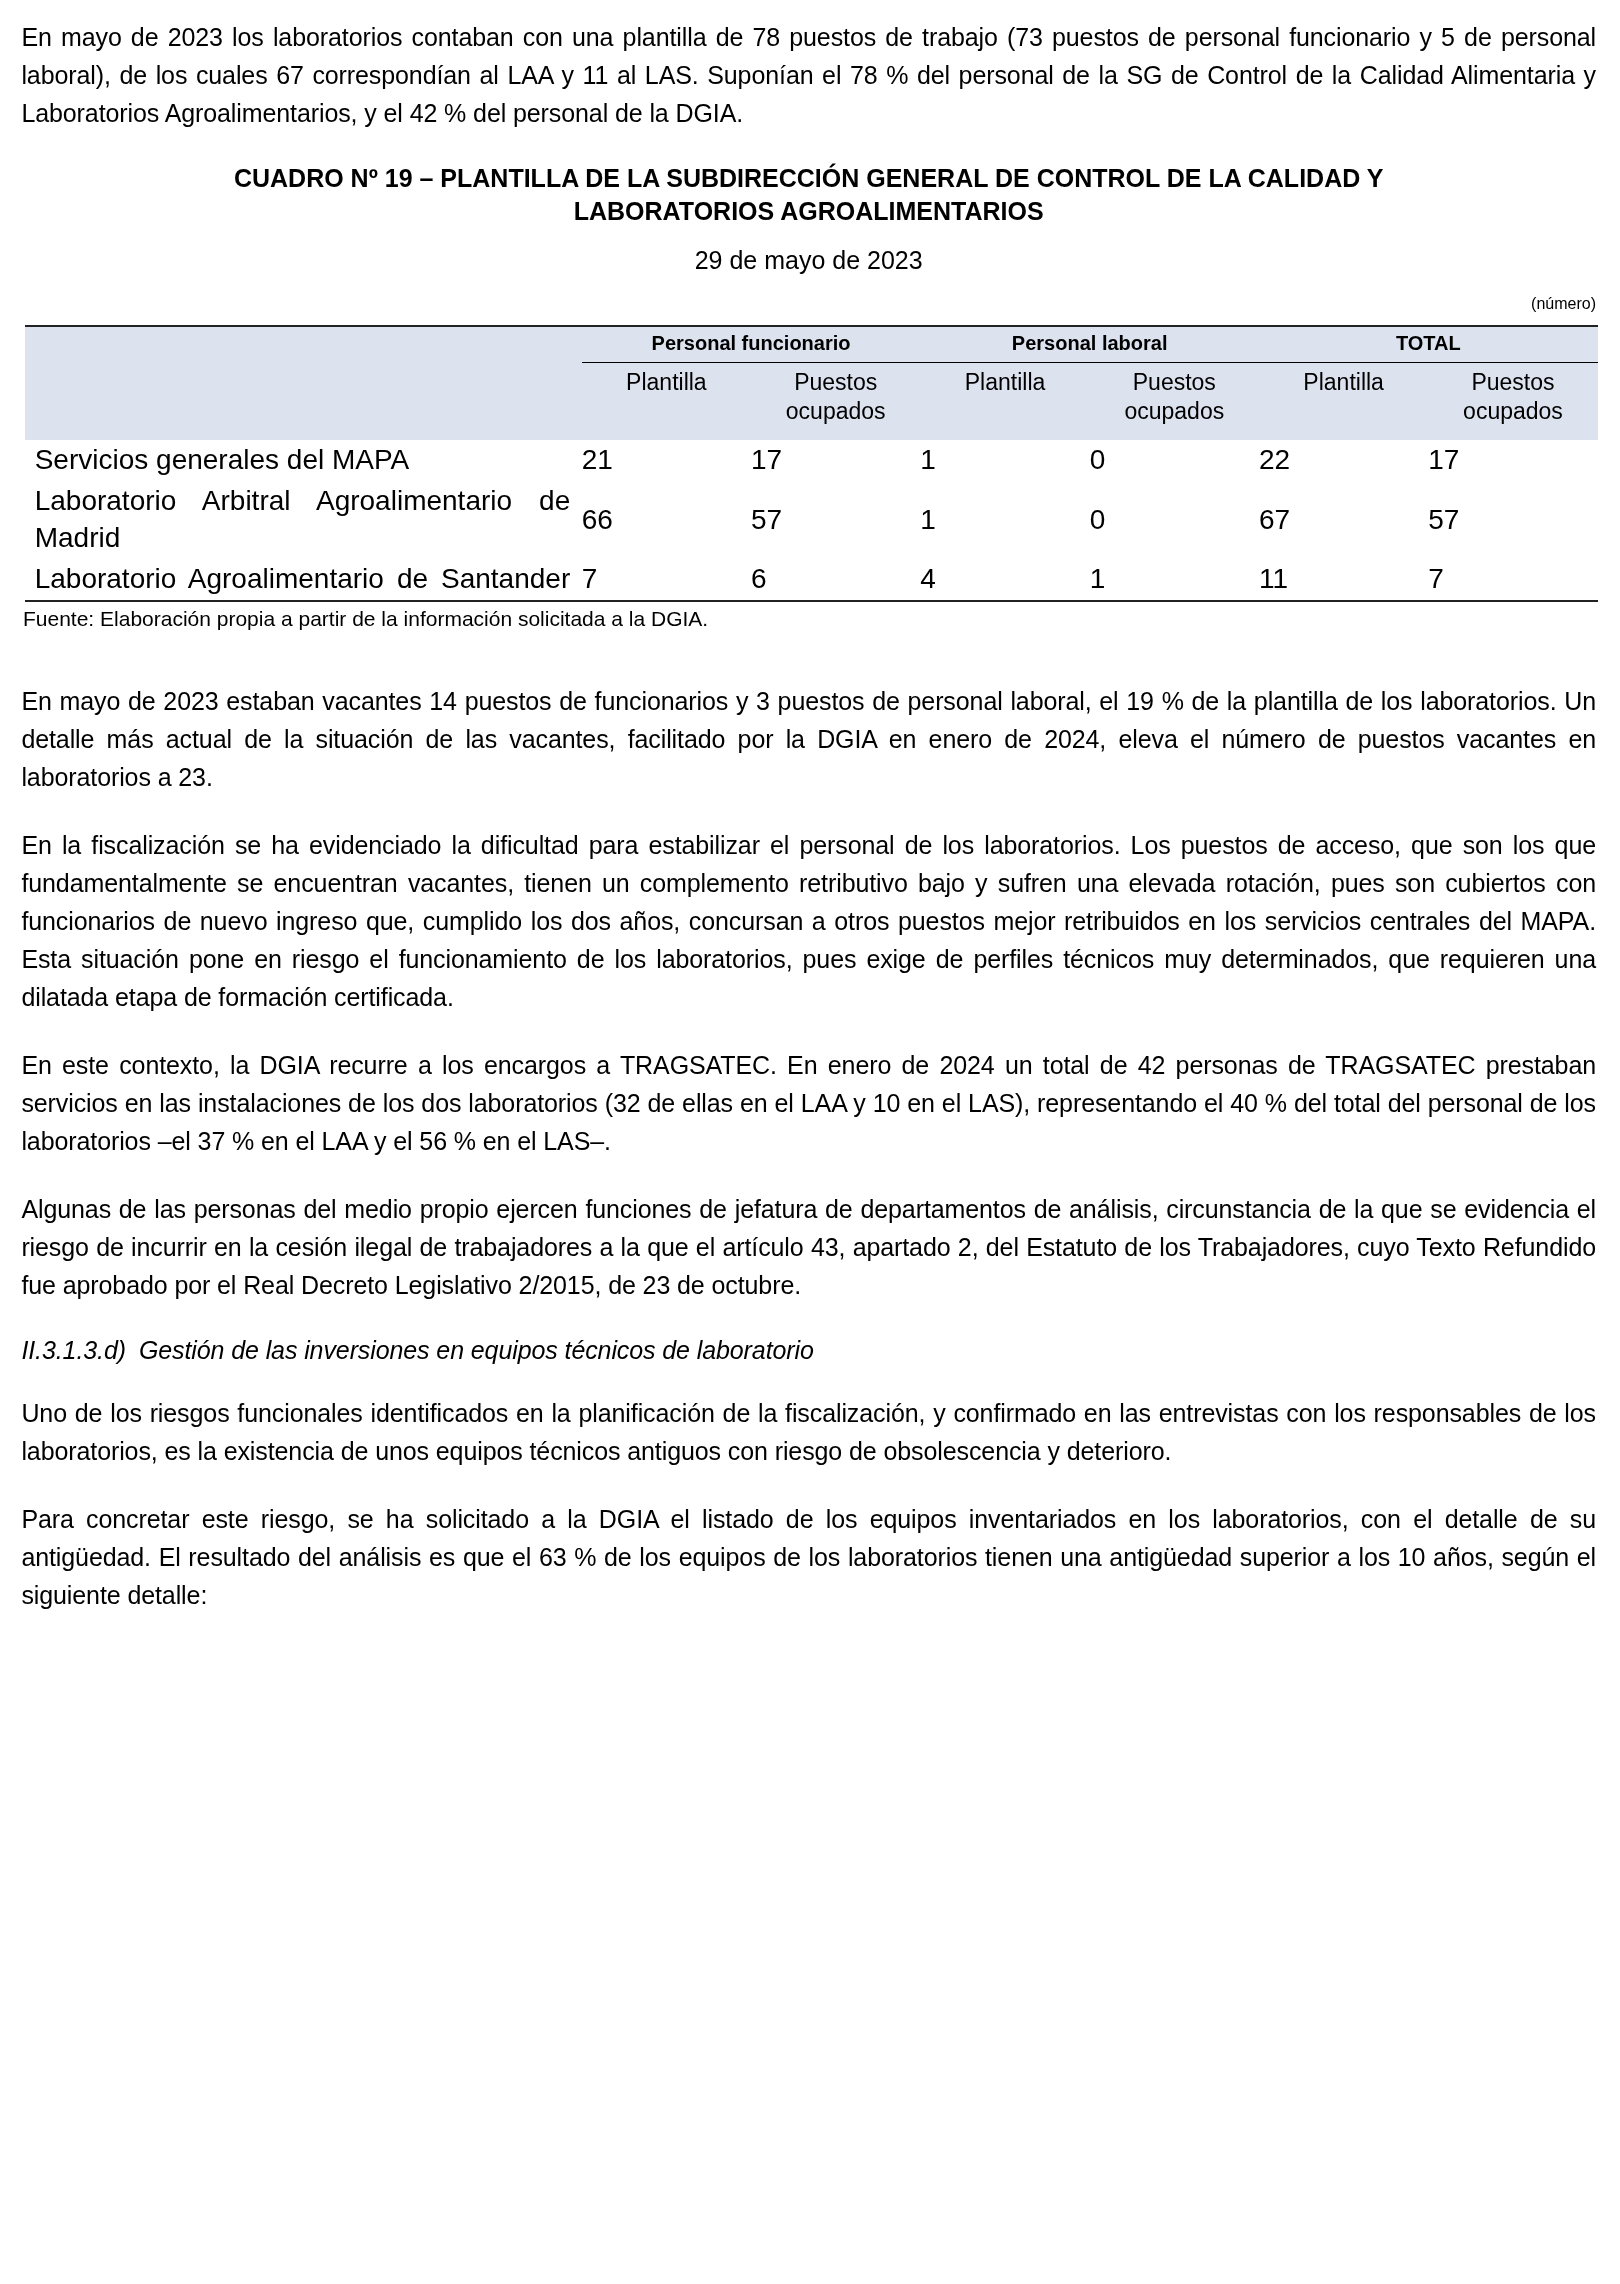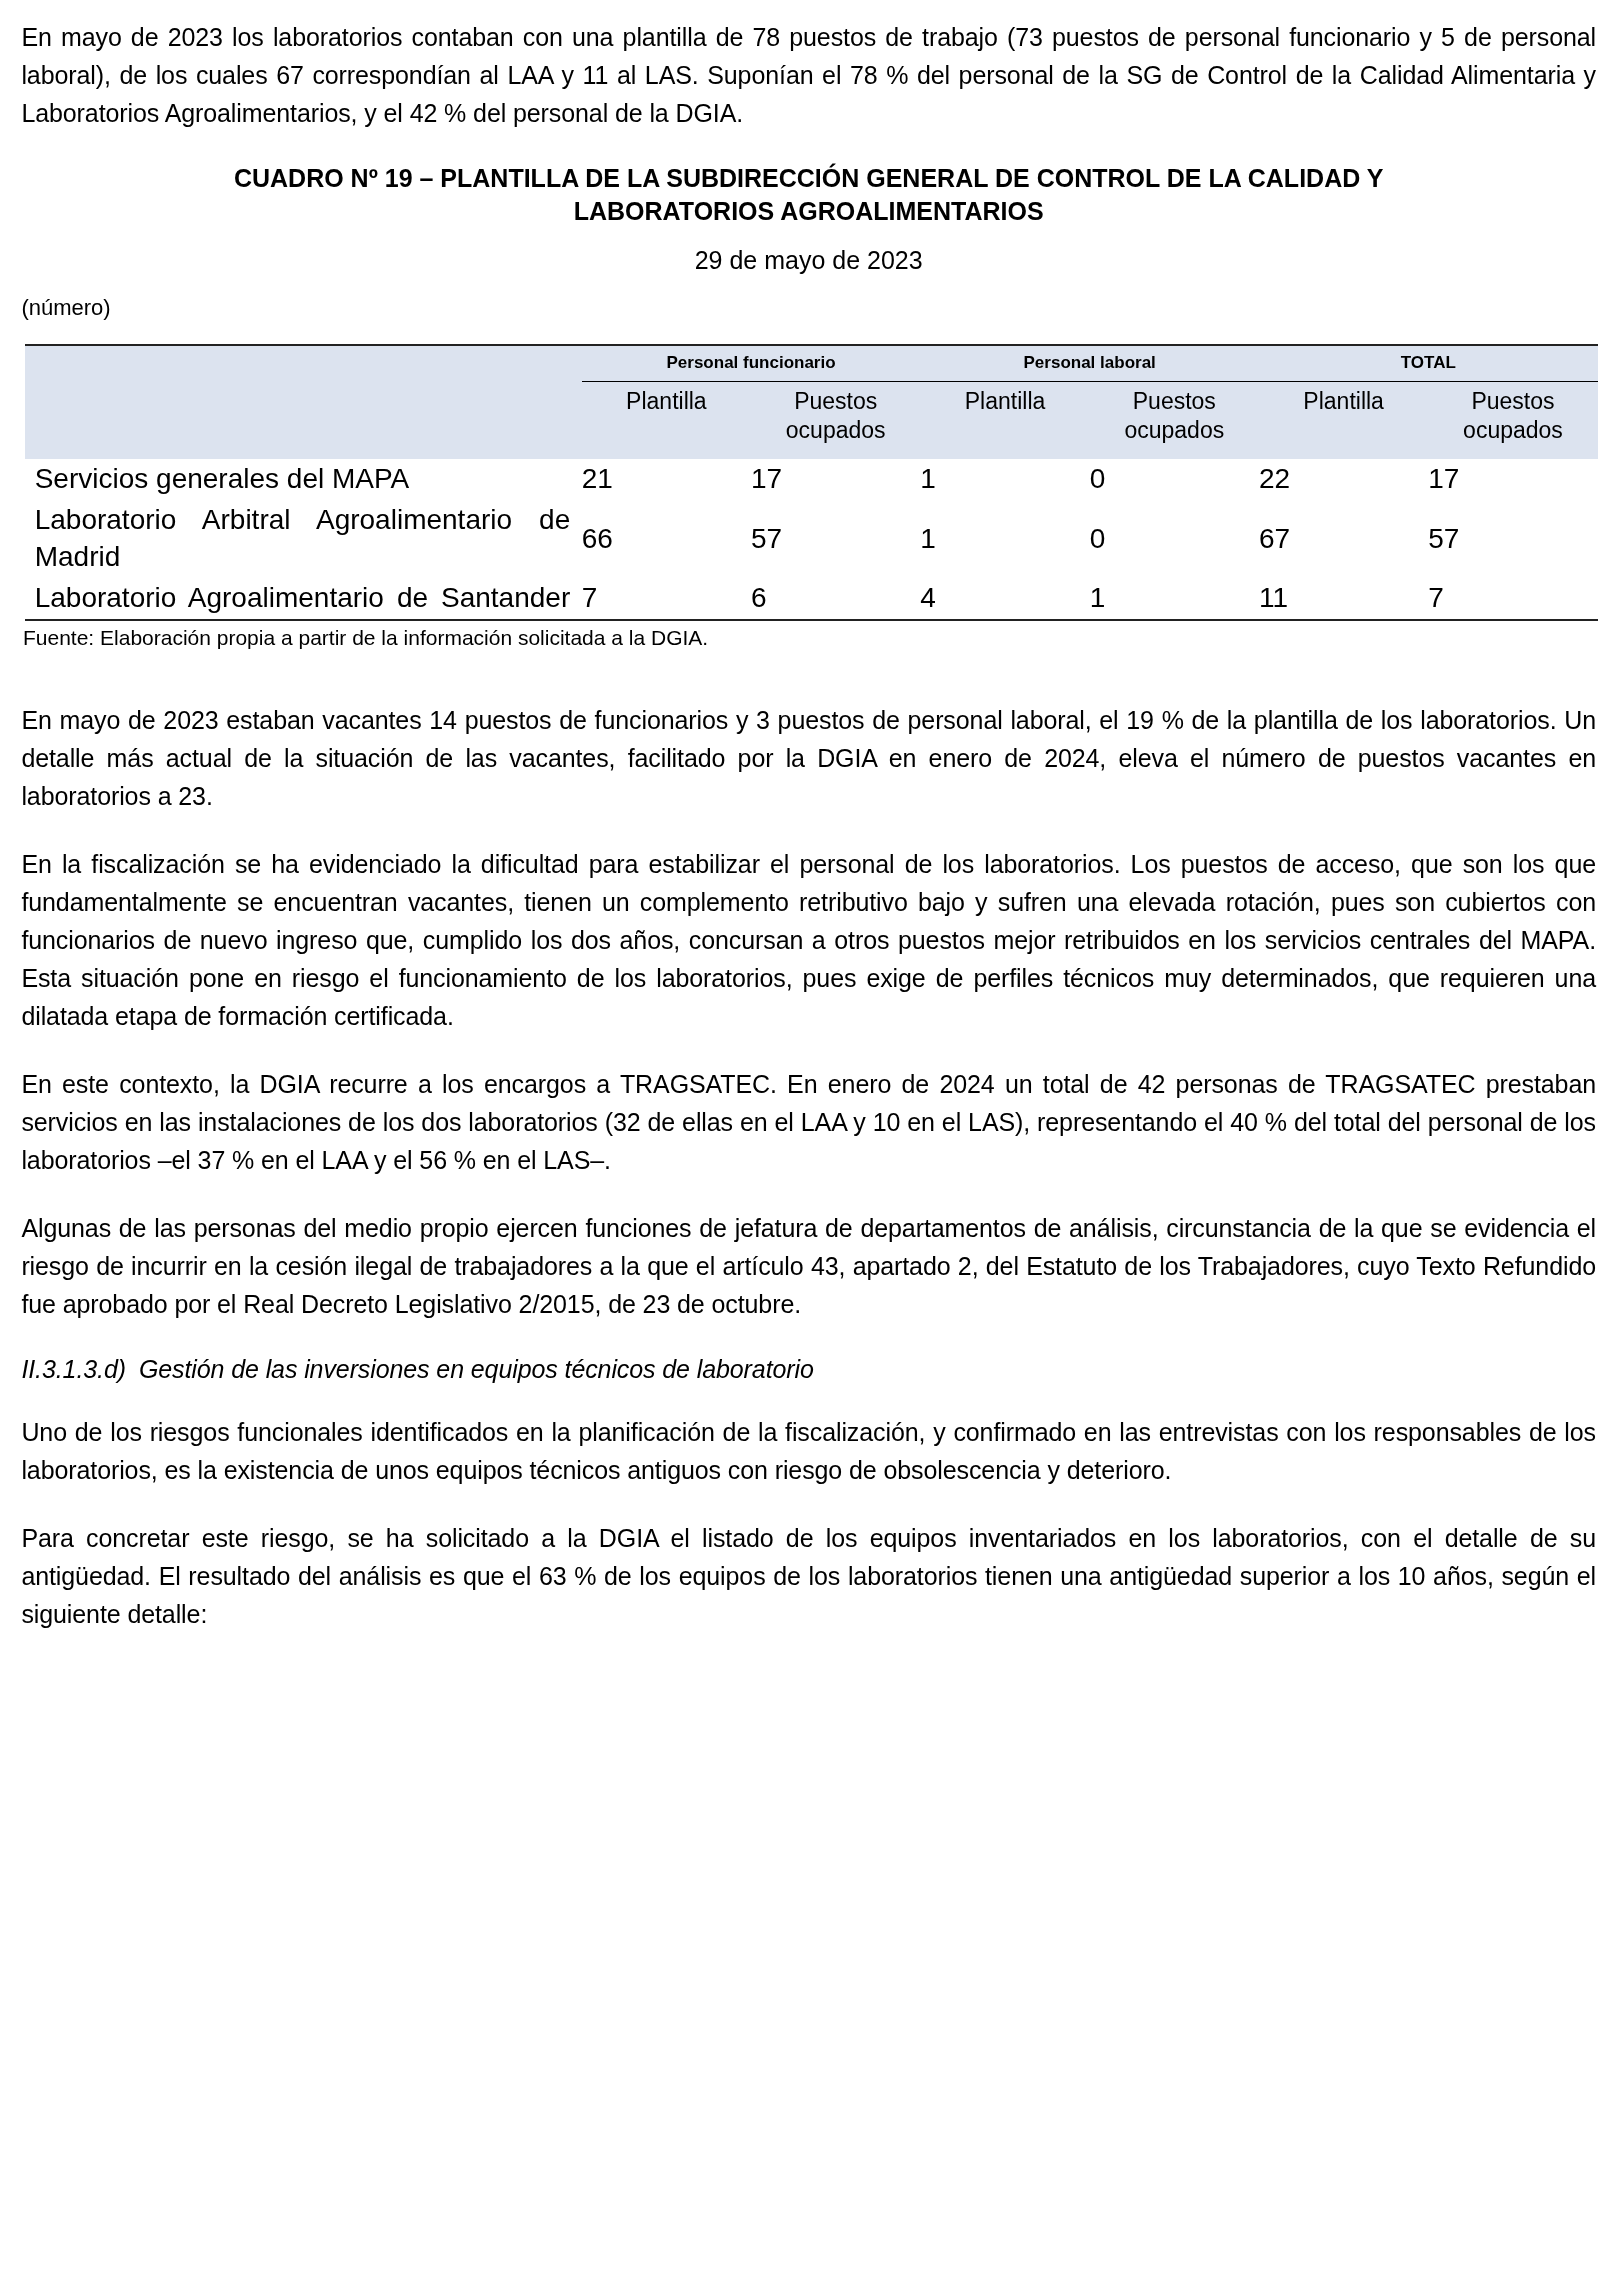--- a/index.html
+++ b/index.html
@@ -60,44 +60,44 @@
     text-align: center;
     margin: 0 auto 18px auto;
     width: 1218px;
   }
   .cuadro-date {
     font-size: 25px;
     text-align: center;
     margin: 0 0 20px 0;
   }
   .cuadro-units {
-    font-size: 22px;
-    text-align: left;
-    margin: 0 0 23px 0;
+    font-size: 16px;
+    text-align: right;
+    margin: 0 0 12px 0;
   }
 
   table.data {
     border-collapse: collapse;
     width: 1573px;
     margin: 0 0 0 3.3px;
     table-layout: fixed;
     font-size: 22.6px;
   }
   table.data col.c-label { width: 556px; }
   table.data col.c-num   { width: 169px; }
 
   table.data thead tr.grp th,
   table.data thead tr.sub th {
     background: #dce3ef;
     font-weight: normal;
     padding: 0;
   }
   table.data thead tr.grp th {
     font-weight: bold;
-    font-size: 17px;
+    font-size: 20px;
     text-align: center;
     height: 33px;
     vertical-align: middle;
     padding-bottom: 1.6px;
   }
   table.data thead tr.grp th.grp-line {
     border-bottom: 1.6px solid #000;
   }
   table.data thead tr.grp th.blank {
     border-bottom: none;

